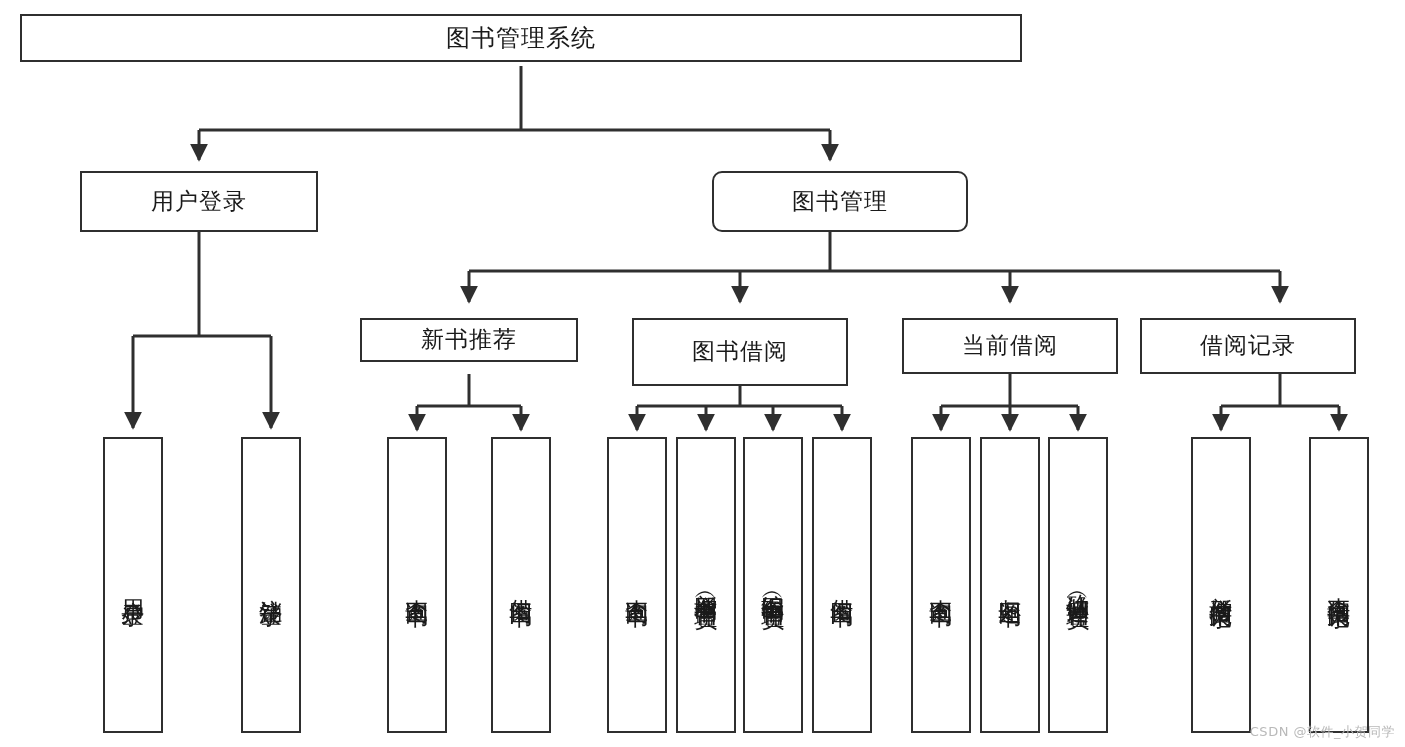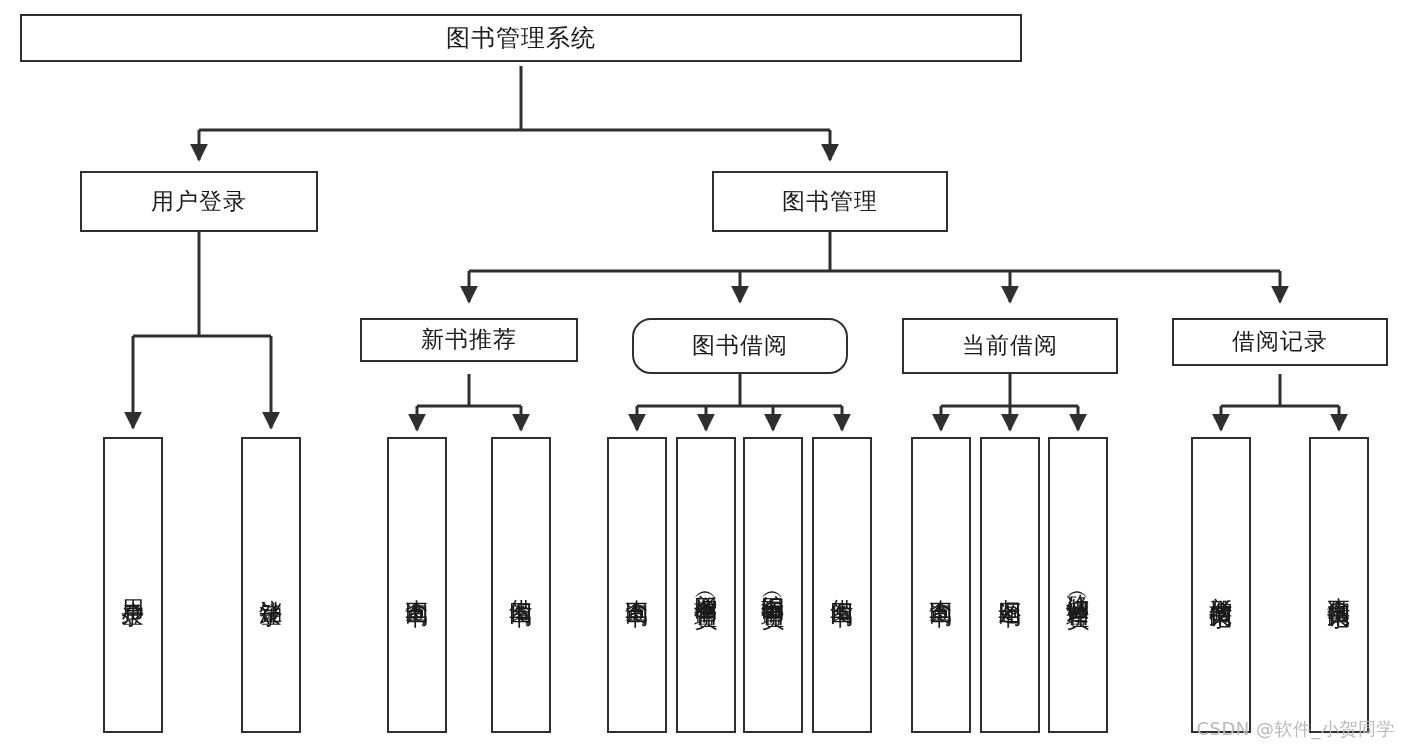--- a/index.html
+++ b/index.html
@@ -54,21 +54,21 @@
     align-items: center;
     justify-content: center;
     text-align: center;
     padding: 6px 0;
     white-space: nowrap;
   }
   .watermark {
     position: absolute;
     right: 10px;
     bottom: 6px;
-    font-size: 18px;
+    font-size: 13px;
     color: #b9b9b9;
     letter-spacing: 0.5px;
     white-space: nowrap;
   }
 </style>
 </head>
 <body>
 
 <div id="canvas">
 
@@ -118,26 +118,26 @@
       <path d="M 1280 374 L 1280 406"></path>
       <path d="M 1221 406 L 1339 406"></path>
       <path d="M 1221 406 L 1221 430" marker-end="url(#arrow)"></path>
       <path d="M 1339 406 L 1339 430" marker-end="url(#arrow)"></path>
     </g>
   </svg>
 
   <div class="node node-h node-root" style="left:20px; top:14px; width:1002px; height:48px;">图书管理系统</div>
 
   <div class="node node-h" style="left:80px; top:171px; width:238px; height:61px;">用户登录</div>
-  <div class="node node-h" style="left:712px; top:171px; width:236px; height:61px;">图书管理</div>
+  <div class="node node-h" style="left:712px; top:171px; width:256px; height:61px;border-radius:10px;">图书管理</div>
 
   <div class="node node-h" style="left:360px; top:318px; width:218px; height:44px;">新书推荐</div>
-  <div class="node node-h" style="left:632px; top:318px; width:216px; height:56px;border-radius:19px;">图书借阅</div>
+  <div class="node node-h" style="left:632px; top:318px; width:216px; height:68px;">图书借阅</div>
   <div class="node node-h" style="left:902px; top:318px; width:216px; height:56px;text-align:center;">当前借阅</div>
-  <div class="node node-h" style="left:1172px; top:318px; width:216px; height:48px;">借阅记录</div>
+  <div class="node node-h" style="left:1140px; top:318px; width:216px; height:56px;">借阅记录</div>
 
   <div class="node node-v" style="left:103px; top:437px; width:60px; height:296px;">用户登录</div>
   <div class="node node-v" style="left:241px; top:437px; width:60px; height:296px;">注销登录</div>
 
   <div class="node node-v" style="left:387px; top:437px; width:60px; height:296px;">查询图书</div>
   <div class="node node-v" style="left:491px; top:437px; width:60px; height:296px;">借阅图书</div>
 
   <div class="node node-v" style="left:607px; top:437px; width:60px; height:296px;">查询图书</div>
   <div class="node node-v" style="left:676px; top:437px; width:60px; height:296px;">新增图书（管理员）</div>
   <div class="node node-v" style="left:743px; top:437px; width:60px; height:296px;">编辑图书（管理员）</div>

